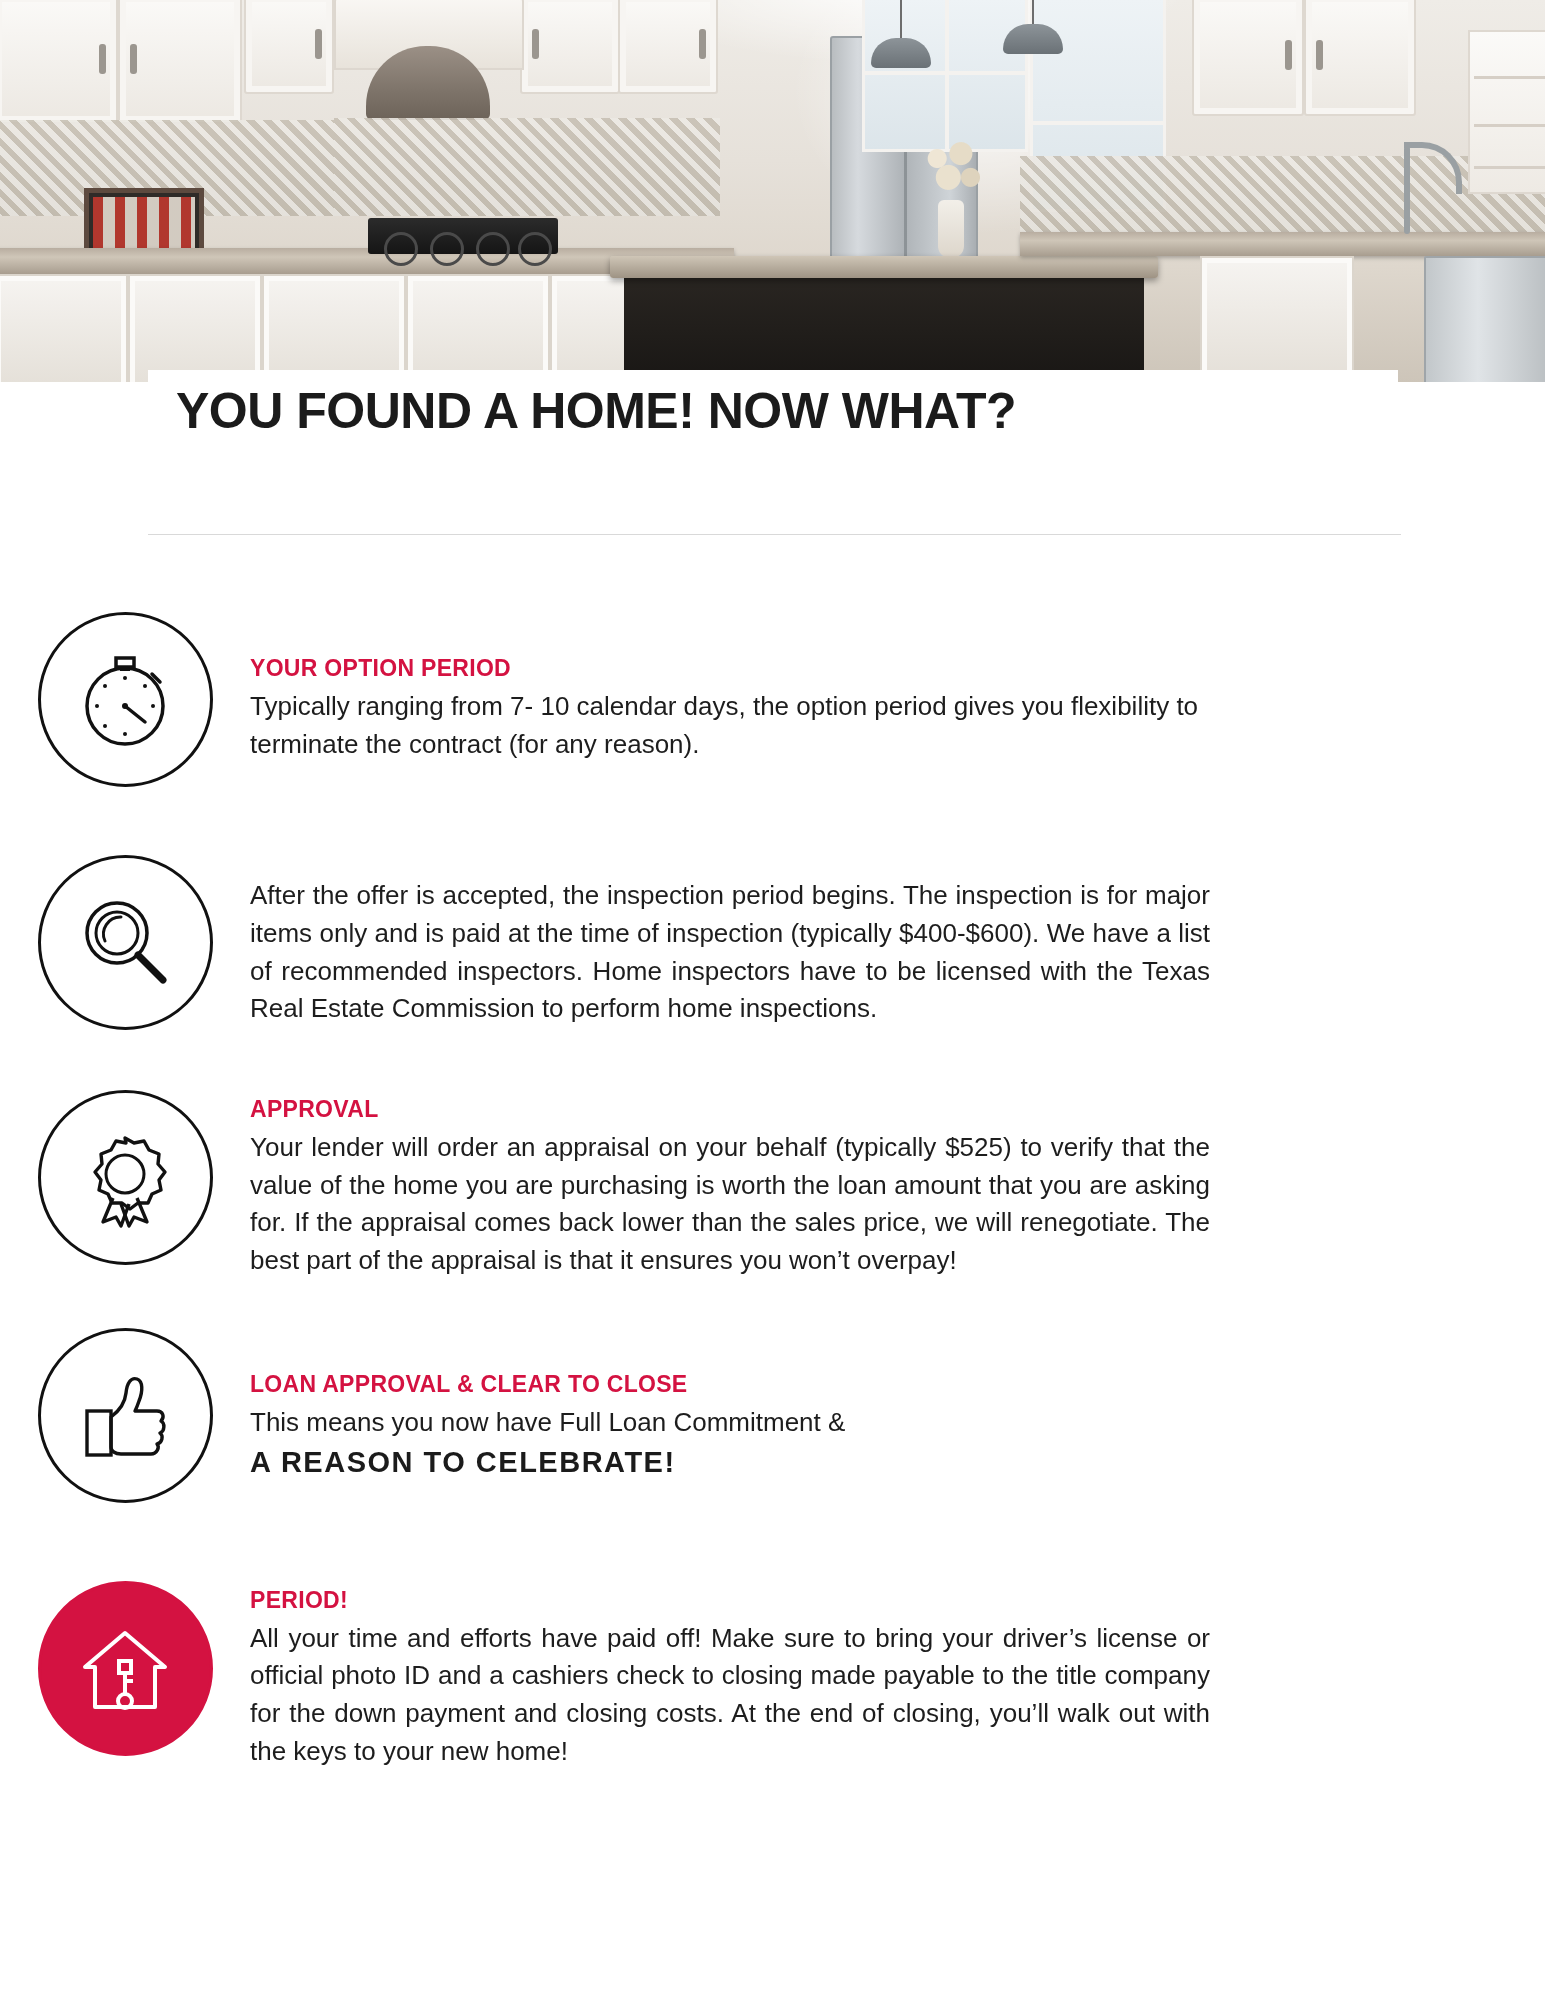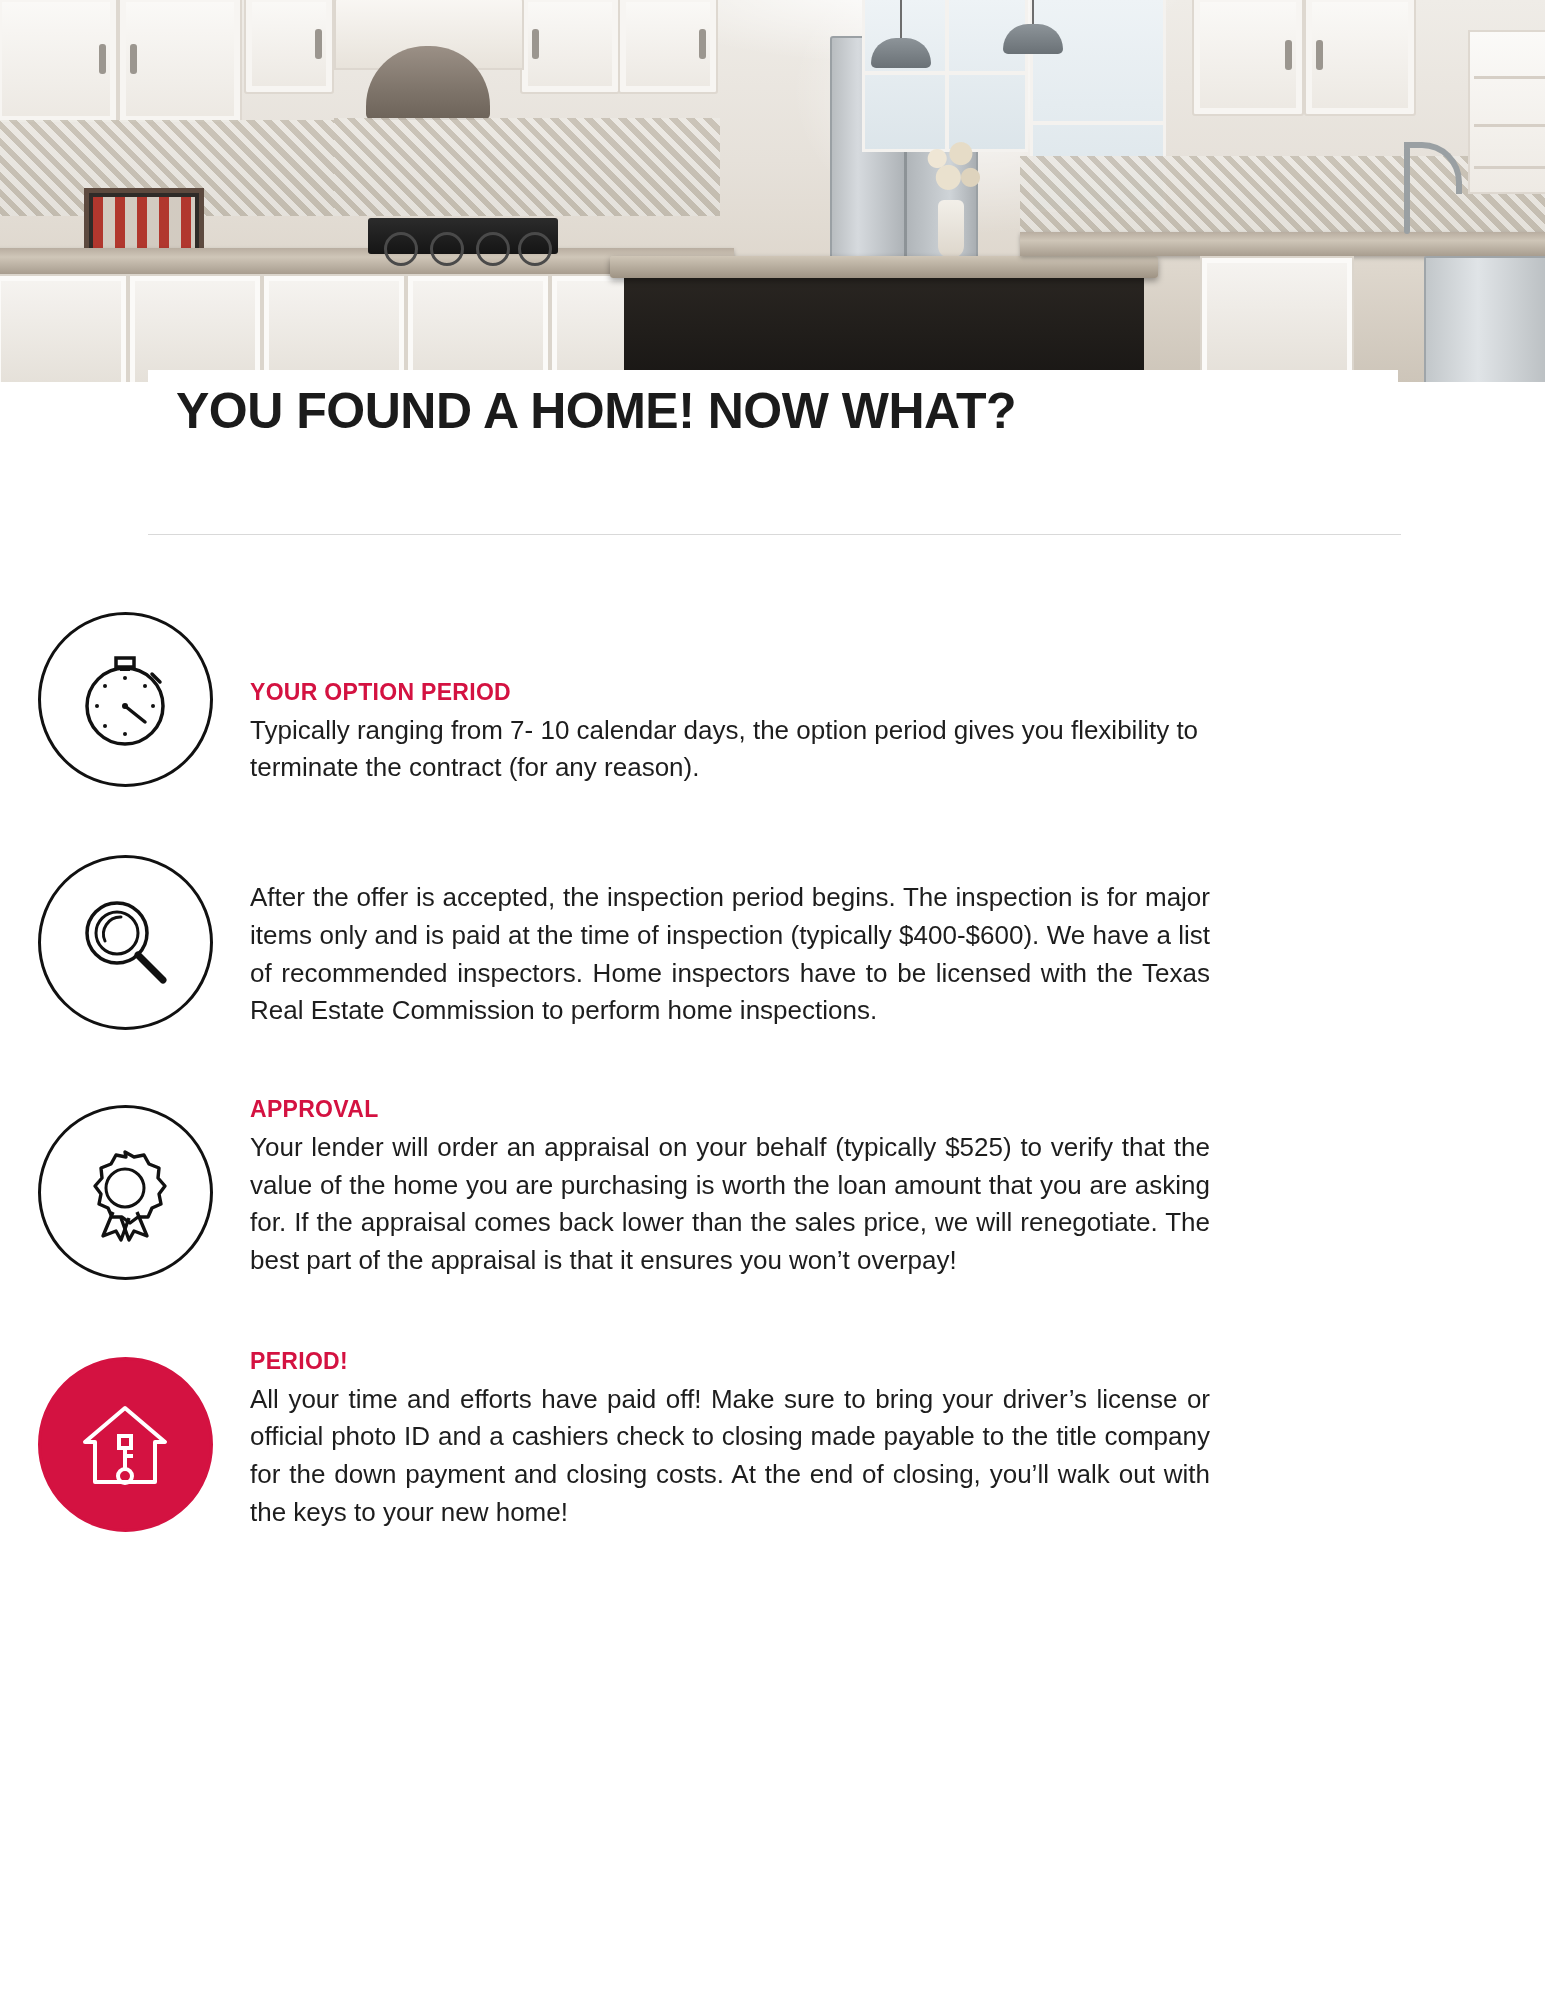--- a/index.html
+++ b/index.html
@@ -216,21 +216,21 @@
   
   .content {
     position: absolute;
     left: 0;
     top: 610px;
     width: 1545px;
   }
   .item {
     position: relative;
     display: flex;
-    align-items: flex-end;
+    align-items: center;
   }
   .icon-col {
     width: 250px;
     min-width: 250px;
     display: flex;
     justify-content: center;
     padding-top: 2px;
   }
   .circle {
     width: 175px;
@@ -433,20 +433,35 @@
           <path d="M68 76 L78 100 L65 95 L60 104 L52 82" fill="none" stroke="#111" stroke-width="3.4" stroke-linejoin="round"></path>
         </svg>
       </div>
     </div>
     <div class="text-col">
       <h2 class="item-title">APPROVAL</h2>
       <p class="item-body">Your lender will order an appraisal on your behalf (typically $525) to verify that the value of the home you are purchasing is worth the loan amount that you are asking for. If the appraisal comes back lower than the sales price, we will renegotiate. The best part of the appraisal is that it ensures you won’t overpay!</p>
     </div>
   </div>
 
+  <div class="item" id="block-3">
+    <div class="icon-col">
+      <div class="circle">
+        <svg width="112" height="112" viewBox="0 0 112 112">
+          <rect x="18" y="52" width="24" height="44" fill="none" stroke="#111" stroke-width="3.4"></rect>
+          <path d="M42 58 C50 52 56 44 57 34 C58 24 62 18 68 20 C74 22 74 32 70 42 C68 48 66 52 66 52 L88 52 C94 52 96 58 92 62 C96 64 96 72 91 74 C95 77 93 84 88 85 C91 88 88 95 82 95 L52 95 C46 95 42 92 42 88 Z" fill="none" stroke="#111" stroke-width="3.4" stroke-linejoin="round"></path>
+        </svg>
+      </div>
+    </div>
+    <div class="text-col">
+      <h2 class="item-title">LOAN APPROVAL &amp; CLEAR TO CLOSE</h2>
+      <p class="item-body nojust">This means you now have Full Loan Commitment &amp;</p>
+      <p class="celebrate">A REASON TO CELEBRATE!</p>
+    </div>
+  </div>
 
   <div class="item" id="block-4">
     <div class="icon-col">
       <div class="circle filled">
         <svg width="112" height="112" viewBox="0 0 112 112">
           <path d="M56 20 L96 54 L86 54 L86 94 L26 94 L26 54 L16 54 Z" fill="none" stroke="#ffffff" stroke-width="4" stroke-linejoin="round"></path>
           <rect x="50" y="48" width="12" height="12" fill="none" stroke="#ffffff" stroke-width="4"></rect>
           <line x1="56" y1="60" x2="56" y2="82" stroke="#ffffff" stroke-width="4"></line>
           <line x1="56" y1="68" x2="64" y2="68" stroke="#ffffff" stroke-width="4"></line>
           <circle cx="56" cy="88" r="7" fill="none" stroke="#ffffff" stroke-width="4"></circle>

